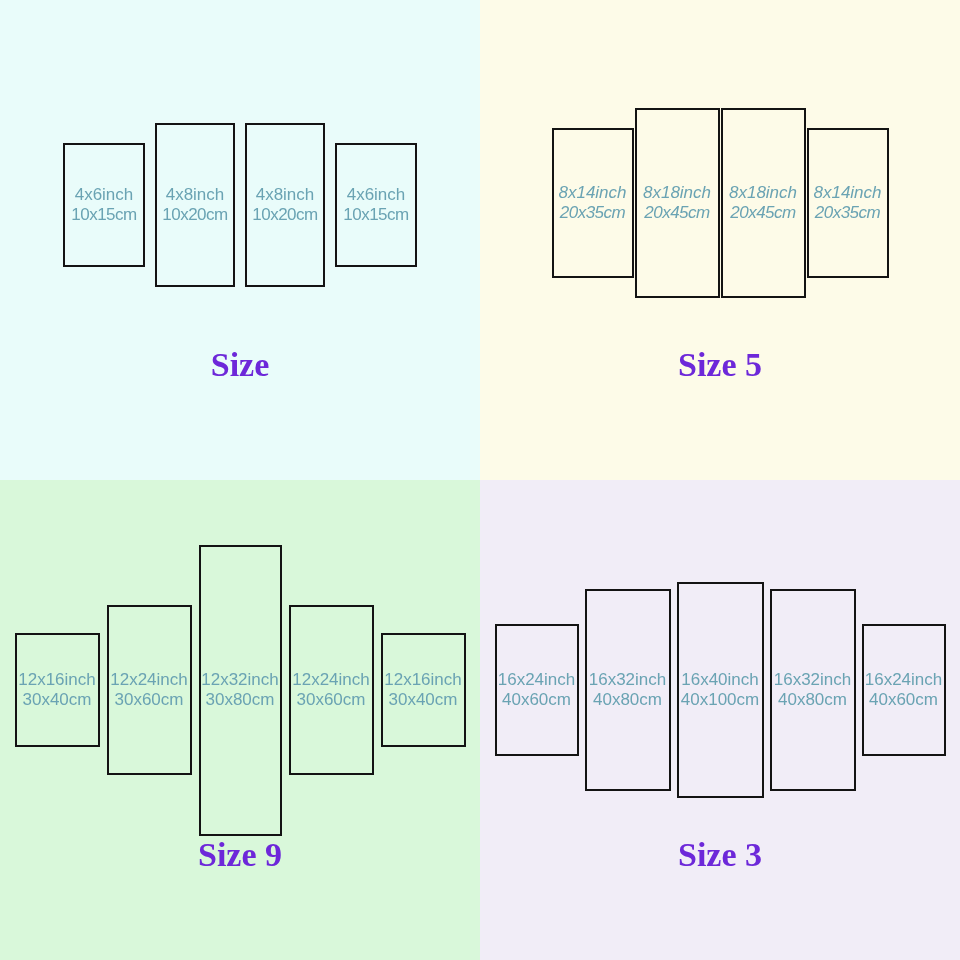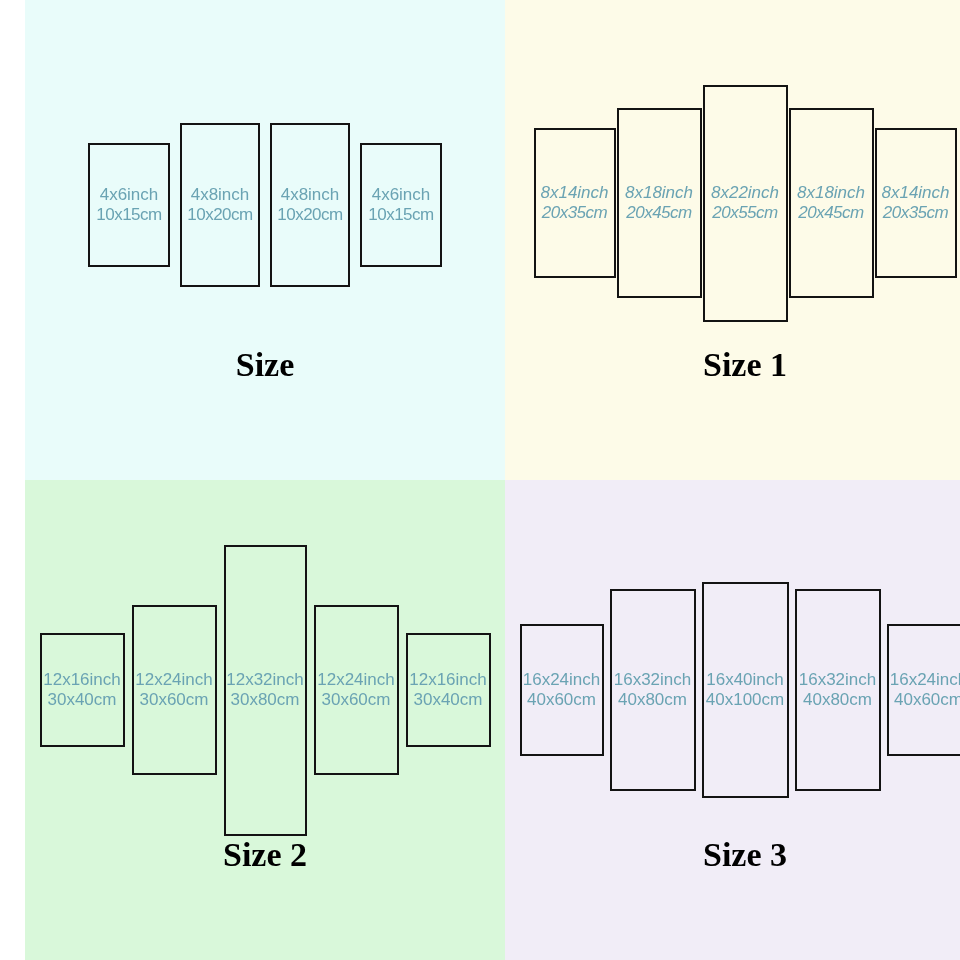--- a/index.html
+++ b/index.html
@@ -11,21 +11,20 @@
   .board {
     width: 960px; height: 960px;
     display: grid;
     grid-template-columns: 480px 480px;
     grid-template-rows: 480px 480px;
   }
   .quadrant {
     position: relative;
     width: 480px; height: 480px;
     overflow: hidden;
-    margin-left: 25px;
   }
   .panels {
     position: absolute;
     left: 0; width: 480px; height: 300px;
     display: flex;
     align-items: center;
     justify-content: center;
   }
   .q1 .panels { top: 55px; gap: 10px; }
   .q2 .panels { top: 53px; gap: 1px; font-style: italic; }
@@ -63,21 +62,21 @@
   .q4 .large  { width: 87px; height: 216px; }
   
   .q1 .cm, .q2 .cm { letter-spacing: -0.5px; }
   .title {
     position: absolute;
     left: 0; width: 480px;
     text-align: center;
     font-family: "Liberation Serif", serif;
     font-weight: 700;
     font-size: 34px;
-    color: #000000;
+    color: #6d28d9;
   }
   .q1 .title, .q2 .title { top: 346px; }
   .q3 .title, .q4 .title { top: 356px; }
 </style>
 </head>
 <body>
 
 <div class="board">
 
   <section class="quadrant q1" style="background: rgb(233, 252, 250);">
@@ -105,34 +104,30 @@
   <section class="quadrant q2" style="background: rgb(253, 251, 232);">
     <div class="panels">
       <div class="panel small">
         <div class="line inch">8x14inch</div>
         <div class="line cm">20x35cm</div>
       </div>
       <div class="panel medium">
         <div class="line inch">8x18inch</div>
         <div class="line cm">20x45cm</div>
       </div>
-      <div class="panel large">
-        <div class="line inch">8x22inch</div>
-        <div class="line cm">20x55cm</div>
-      </div>
       <div class="panel medium">
         <div class="line inch">8x18inch</div>
         <div class="line cm">20x45cm</div>
       </div>
       <div class="panel small">
         <div class="line inch">8x14inch</div>
         <div class="line cm">20x35cm</div>
       </div>
     </div>
-    <div class="title">Size 1</div>
+    <div class="title">Size 5</div>
   </section>
 
   <section class="quadrant q3" style="background: rgb(217, 248, 218);">
     <div class="panels">
       <div class="panel small">
         <div class="line inch">12x16inch</div>
         <div class="line cm">30x40cm</div>
       </div>
       <div class="panel medium">
         <div class="line inch">12x24inch</div>
@@ -144,21 +139,21 @@
       </div>
       <div class="panel medium">
         <div class="line inch">12x24inch</div>
         <div class="line cm">30x60cm</div>
       </div>
       <div class="panel small">
         <div class="line inch">12x16inch</div>
         <div class="line cm">30x40cm</div>
       </div>
     </div>
-    <div class="title">Size 2</div>
+    <div class="title">Size 9</div>
   </section>
 
   <section class="quadrant q4" style="background: rgb(241, 237, 247); padding-left: 40px;">
     <div class="panels">
       <div class="panel small">
         <div class="line inch">16x24inch</div>
         <div class="line cm">40x60cm</div>
       </div>
       <div class="panel medium">
         <div class="line inch">16x32inch</div>

